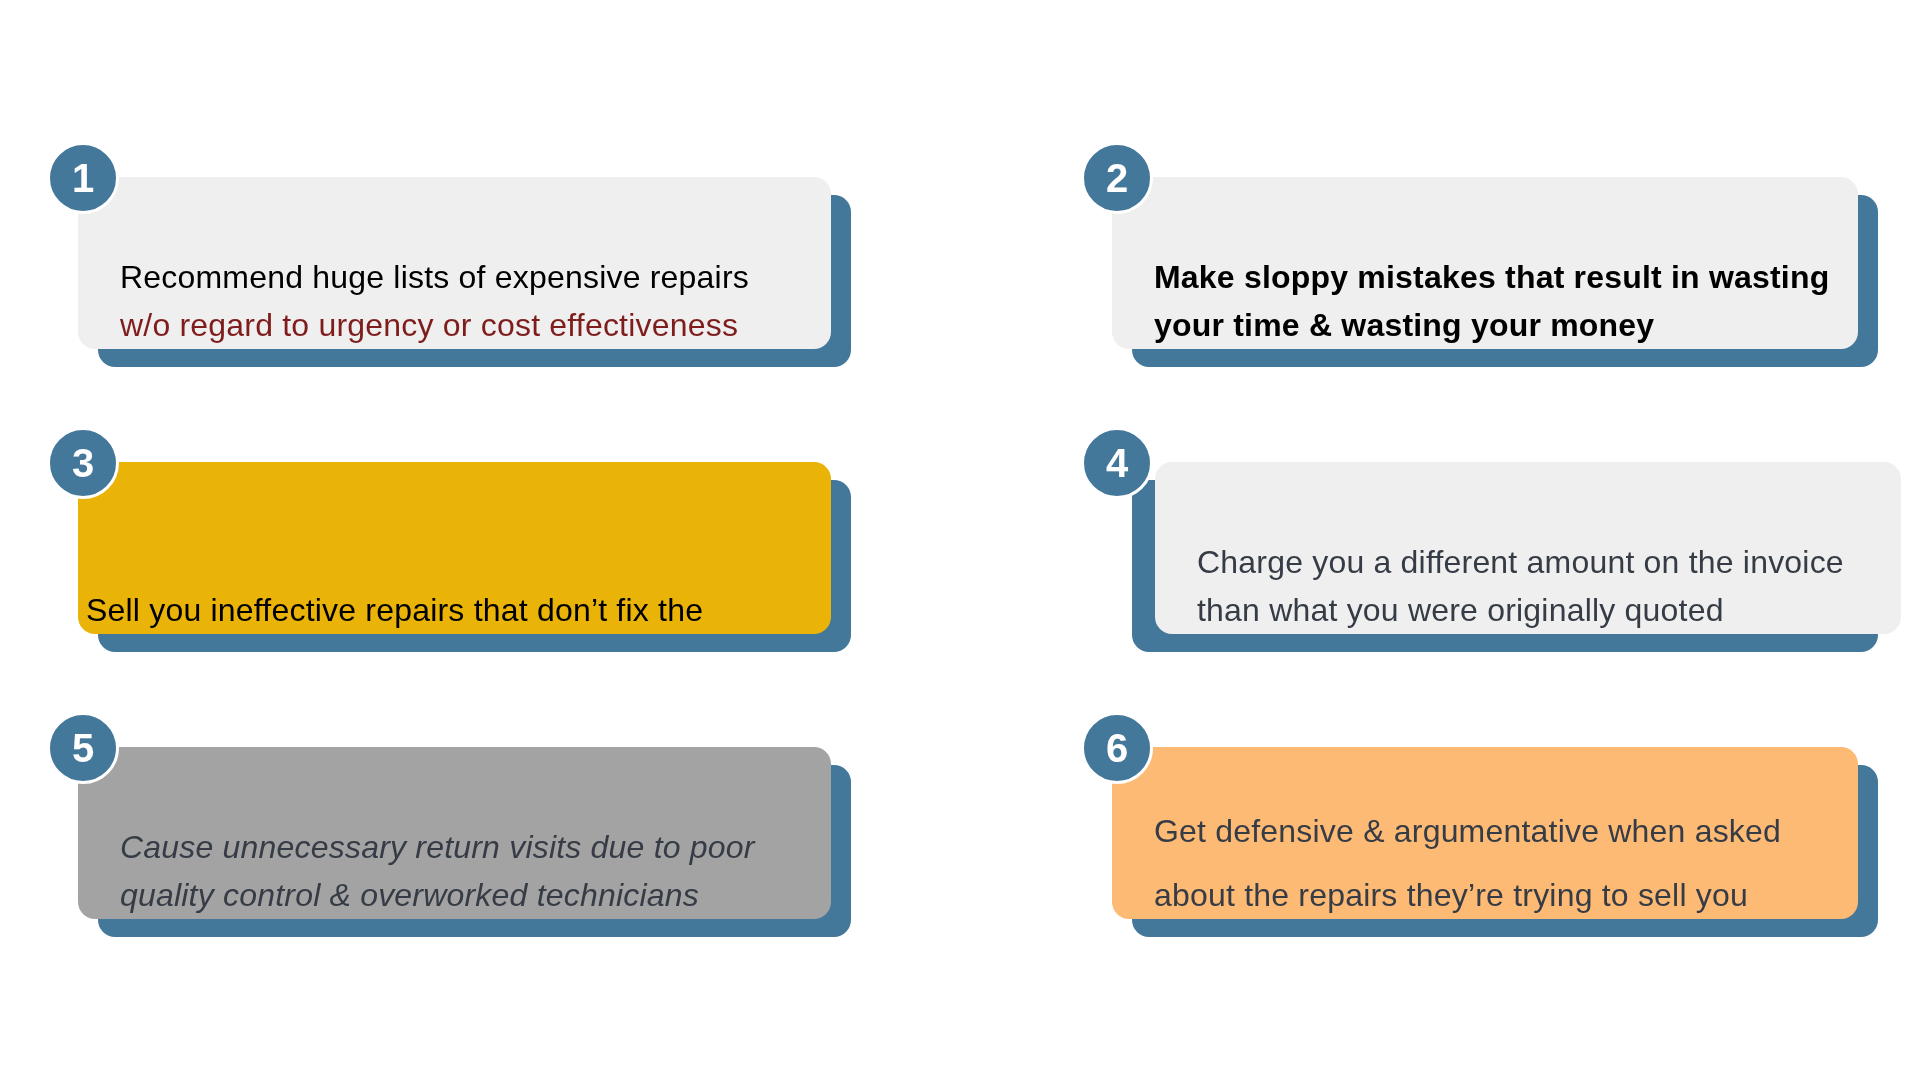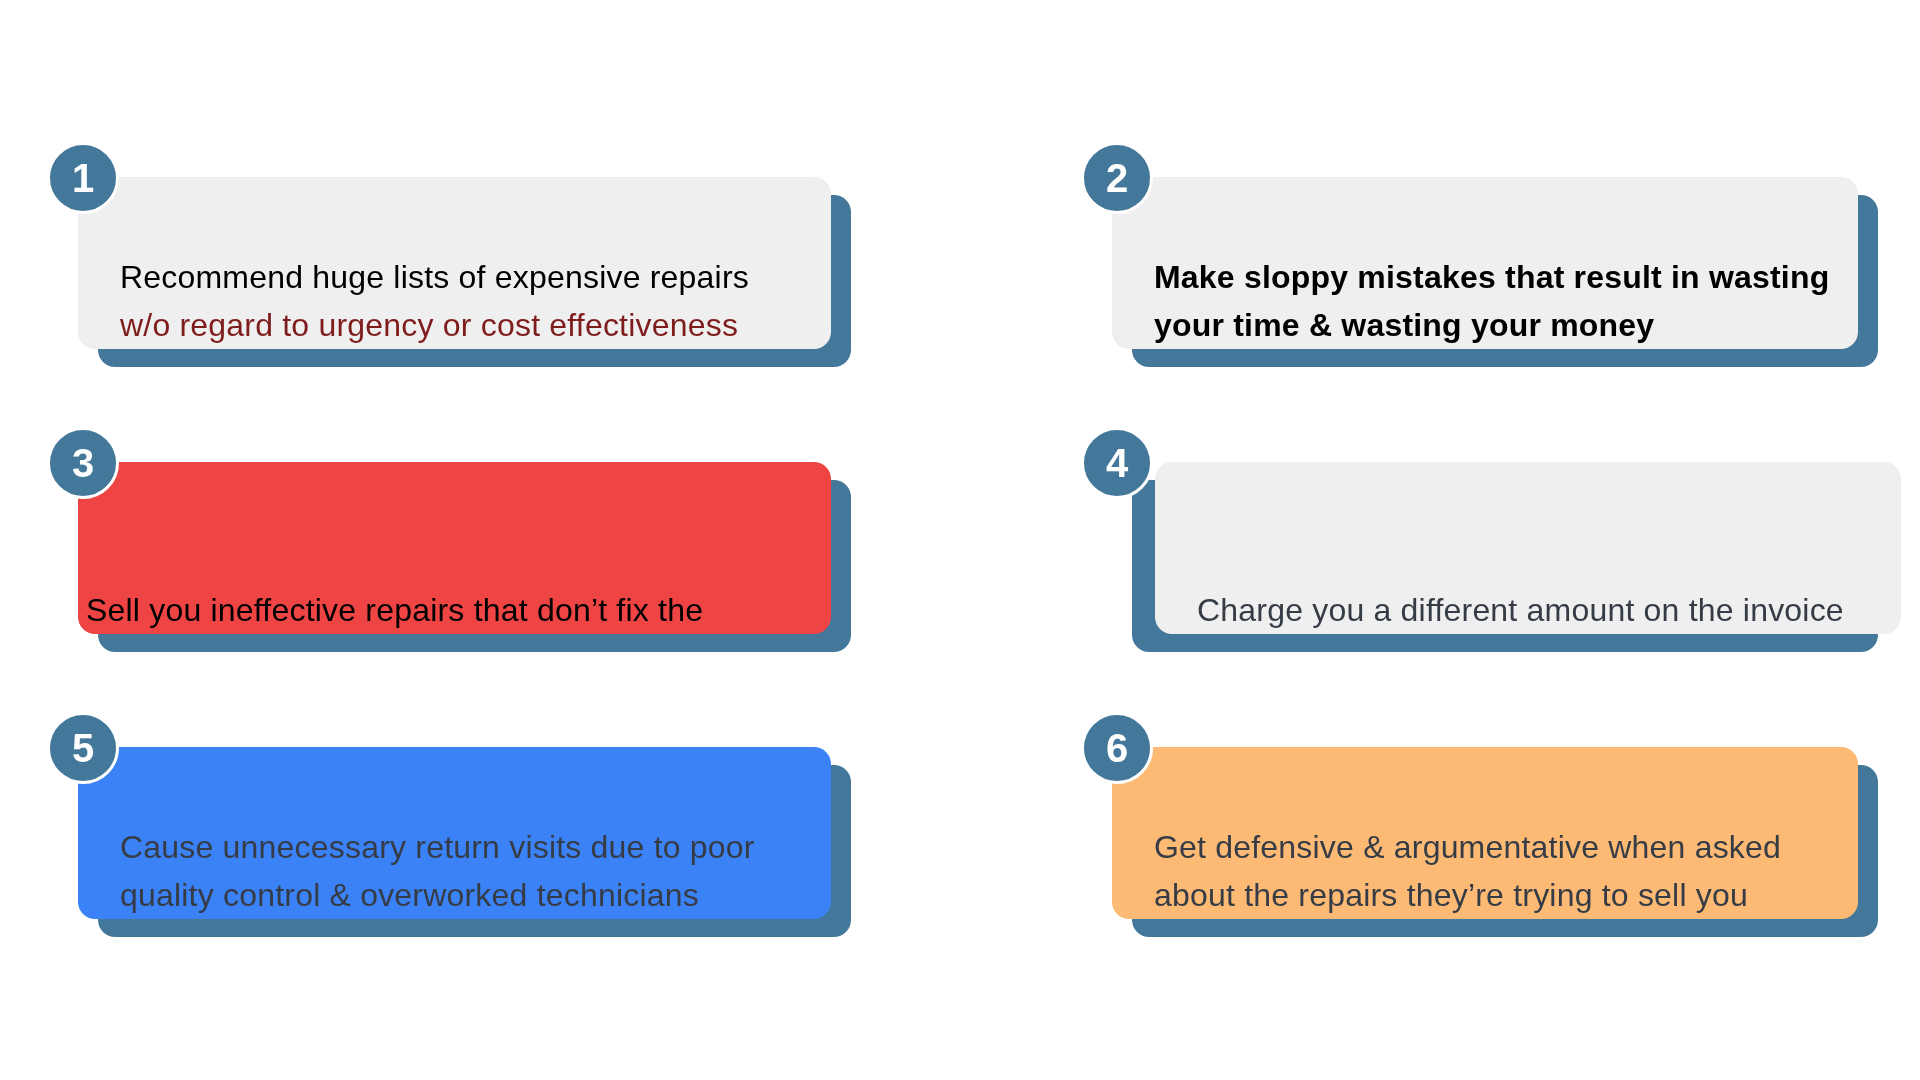--- a/index.html
+++ b/index.html
@@ -95,46 +95,47 @@
       <div class="card-shadow" style="background-color: rgb(68, 120, 155);"></div>
       <div class="card" style="background-color: rgb(239, 239, 239); font-weight: bold;">
         <div class="card-line" style="color: rgb(0, 0, 0);">Make sloppy mistakes that result in wasting</div>
         <div class="card-line" style="color: rgb(0, 0, 0);">your time &amp; wasting your money</div>
       </div>
       <div class="badge" style="background-color: rgb(68, 120, 155); color: rgb(255, 255, 255); border-color: rgb(255, 255, 255);">2</div>
     </div>
 
     <div class="card-wrap">
       <div class="card-shadow" style="background-color: rgb(68, 120, 155);"></div>
-      <div class="card" style="background-color: #ef4444; padding-left: 8px;">
+      <div class="card" style="background-color: #eab308; padding-left: 8px;">
         <div class="card-line" style="color: rgb(0, 0, 0);">Sell you ineffective repairs that don’t fix the</div>
       </div>
       <div class="badge" style="background-color: rgb(68, 120, 155); color: rgb(255, 255, 255); border-color: rgb(255, 255, 255);">3</div>
     </div>
 
     <div class="card-wrap">
       <div class="card-shadow" style="background-color: rgb(68, 120, 155);"></div>
       <div class="card" style="background-color: rgb(239, 239, 239); margin-left: 43px;">
         <div class="card-line" style="color: rgb(54, 60, 70);">Charge you a different amount on the invoice</div>
+        <div class="card-line" style="color: rgb(54, 60, 70);">than what you were originally quoted</div>
       </div>
       <div class="badge" style="background-color: rgb(68, 120, 155); color: rgb(255, 255, 255); border-color: rgb(255, 255, 255);">4</div>
     </div>
 
     <div class="card-wrap">
       <div class="card-shadow" style="background-color: rgb(68, 120, 155);"></div>
-      <div class="card" style="background-color: #3b82f6;">
+      <div class="card" style="background-color: #a3a3a3; font-style: italic;">
         <div class="card-line" style="color: rgb(54, 60, 70);">Cause unnecessary return visits due to poor</div>
         <div class="card-line" style="color: rgb(54, 60, 70);">quality control &amp; overworked technicians</div>
       </div>
       <div class="badge" style="background-color: rgb(68, 120, 155); color: rgb(255, 255, 255); border-color: rgb(255, 255, 255);">5</div>
     </div>
 
     <div class="card-wrap">
       <div class="card-shadow" style="background-color: rgb(68, 120, 155);"></div>
       <div class="card" style="background-color: #fdba74;">
         <div class="card-line" style="color: rgb(54, 60, 70);">Get defensive &amp; argumentative when asked</div>
-        <div class="card-line" style="color: rgb(54, 60, 70);">about the repairs they’re trying to sell you</div>
+        <div class="card-line" style="color: rgb(54, 60, 70); margin-top: 16px;">about the repairs they’re trying to sell you</div>
       </div>
       <div class="badge" style="background-color: rgb(68, 120, 155); color: rgb(255, 255, 255); border-color: rgb(255, 255, 255);">6</div>
     </div>
 
   </div>
 </div>
 
 </body></html>

